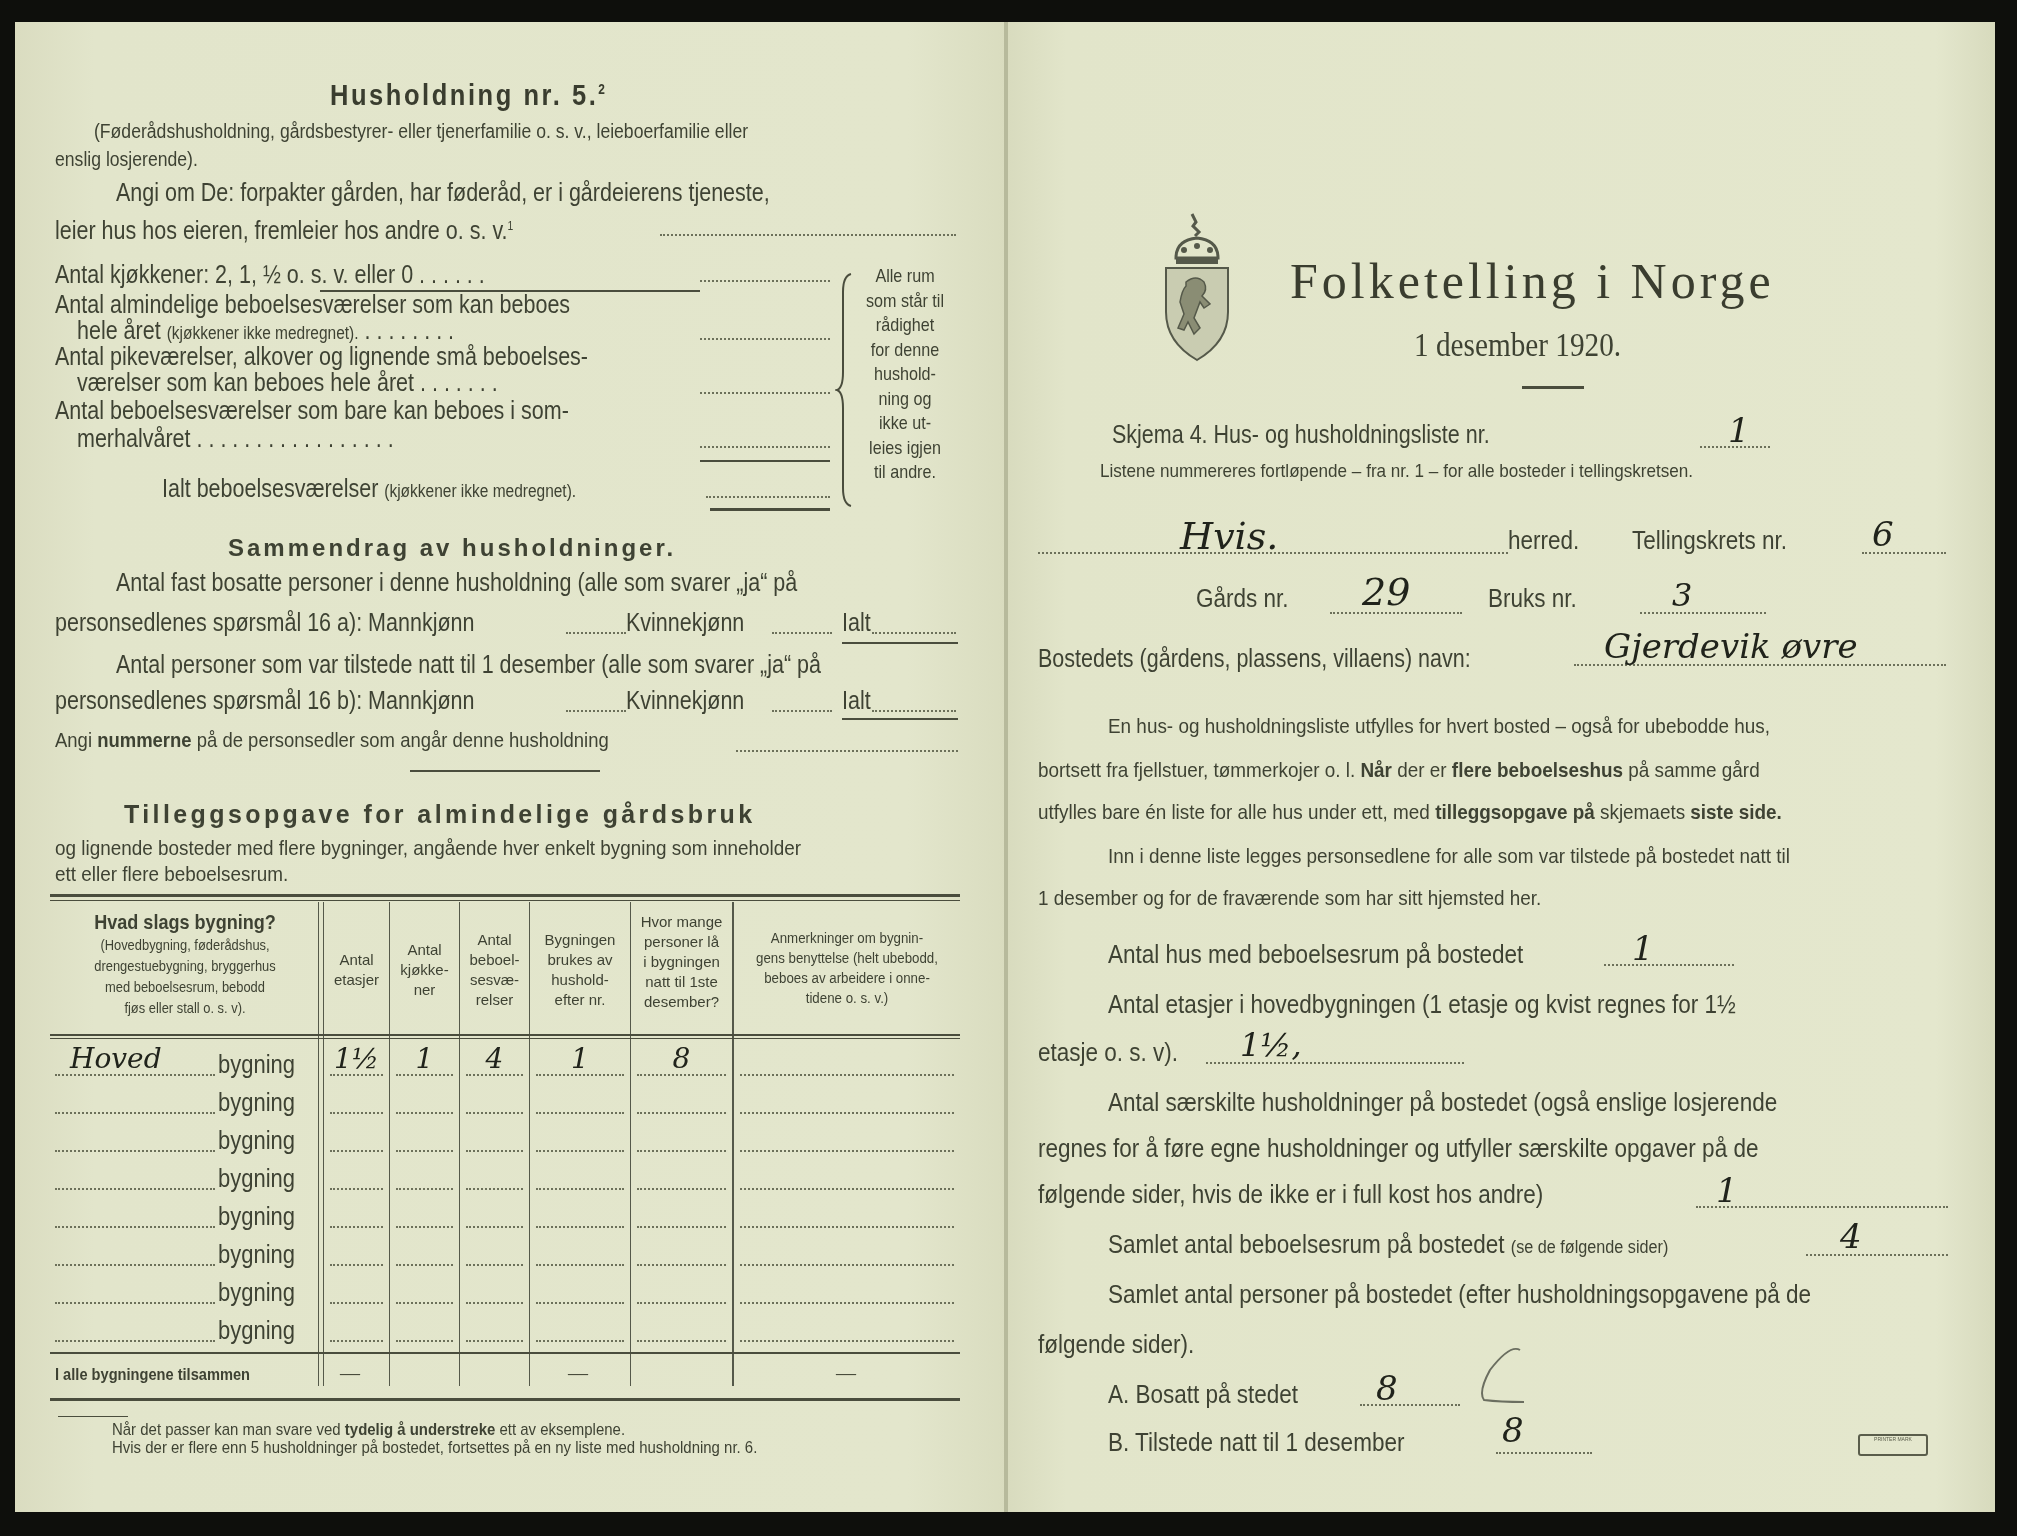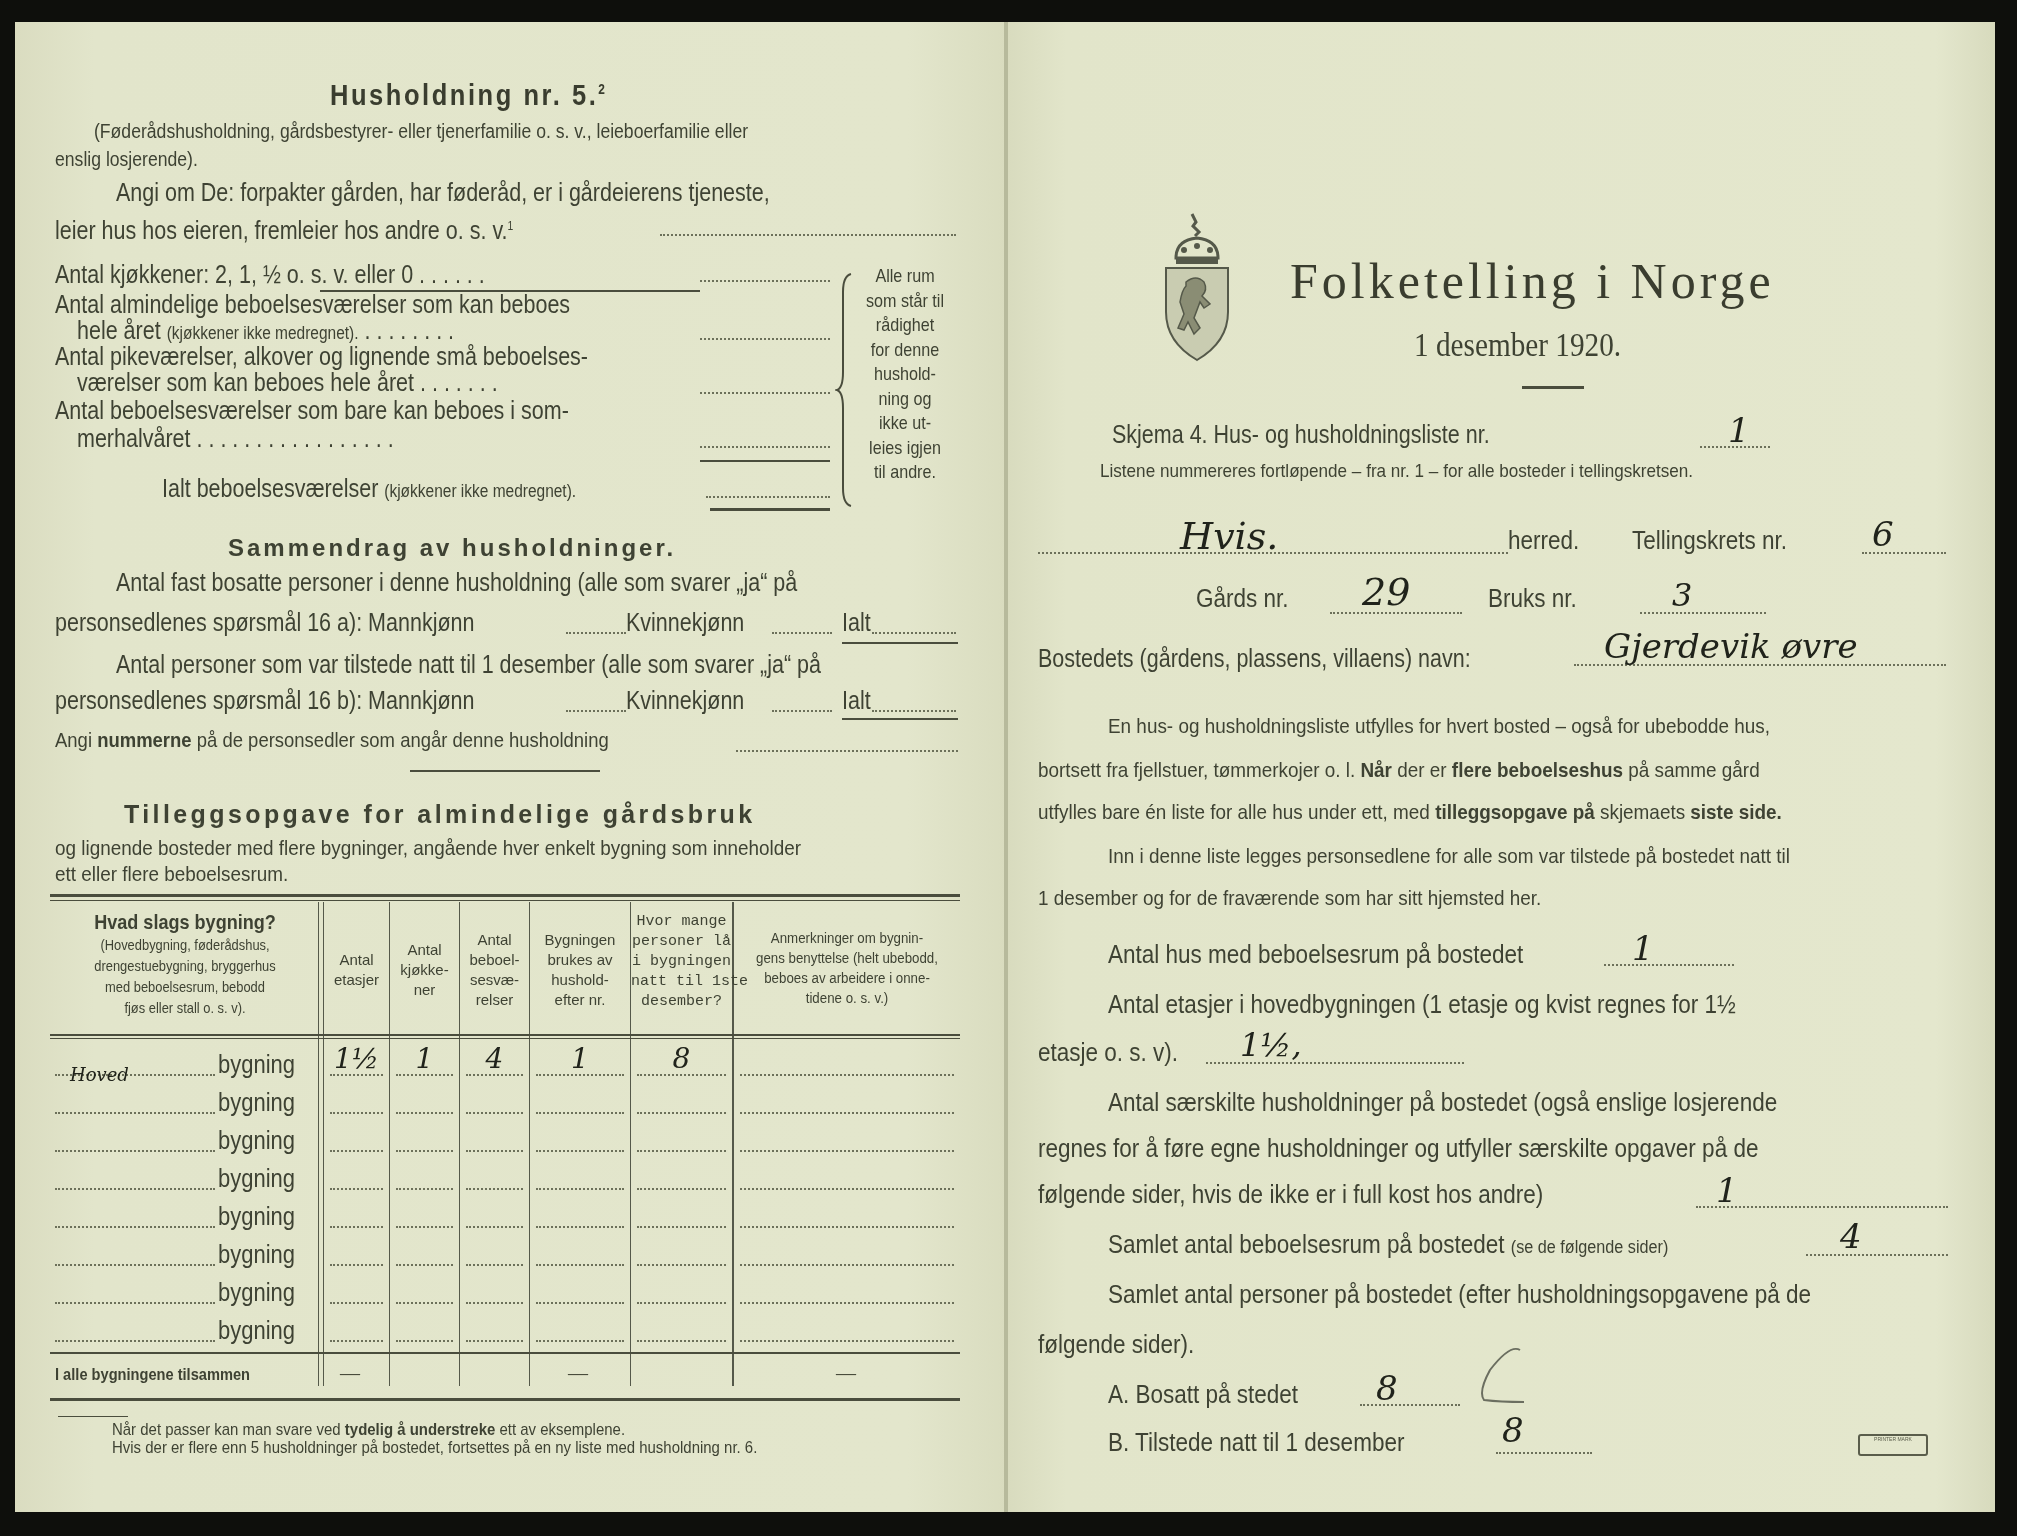--- a/index.html
+++ b/index.html
@@ -147,40 +147,40 @@
   <div>beboel-</div>
   <div>sesvæ-</div>
   <div>relser</div>
 </div>
 <div class="abs" style="left:530px;top:930px;width:100px;text-align:center;font-family:'Liberation Sans',sans-serif;font-size:15px;line-height:20px;">
   <div>Bygningen</div>
   <div>brukes av</div>
   <div>hushold-</div>
   <div>efter nr.</div>
 </div>
-<div class="abs" style="left:631px;top:912px;width:101px;text-align:center;font-family:Liberation Mono, monospace;font-size:15px;line-height:20px;">
+<div class="abs" style="left:631px;top:912px;width:101px;text-align:center;font-family:Liberation Sans, sans-serif;font-size:15px;line-height:20px;">
   <div>Hvor mange</div>
   <div>personer lå</div>
   <div>i bygningen</div>
   <div>natt til 1ste</div>
   <div>desember?</div>
 </div>
 <div class="abs" style="left:734px;top:928px;width:226px;text-align:center;font-family:'Liberation Sans',sans-serif;font-size:14px;line-height:20px;transform:scaleX(0.95);transform-origin:center top;">
   <div>Anmerkninger om bygnin-</div>
   <div>gens benyttelse (helt ubebodd,</div>
   <div>beboes av arbeidere i onne-</div>
   <div>tidene o. s. v.)</div>
 </div>
 
 <div class="rule" style="left:50px;top:1034px;width:910px;height:2px;"></div>
 <div class="rule" style="left:50px;top:1038px;width:910px;height:1px;"></div>
 
 <div id="rows">
     <div class="dots" style="left: 55px; top: 1074px; width: 160px;"></div>
-    <div class="abs hw" style="left: 70px; top: 1064px; font-size: 18px;">Hoved</div>
+    <div class="abs hw" style="left: 70px; top: 1042px; font-size: 28px;">Hoved</div>
     <div class="abs cond" style="left: 218px; top: 1050px; font-size: 25px; transform: scaleX(0.88);">bygning</div>
     <div class="dots" style="left: 330px; top: 1074px; width: 53px;"></div>
     <div class="abs hw" style="left: 324px; top: 1042px; width: 65px; text-align: center; font-size: 28px;">1½</div>
     <div class="dots" style="left: 396px; top: 1074px; width: 57px;"></div>
     <div class="abs hw" style="left: 390px; top: 1042px; width: 69px; text-align: center; font-size: 28px;">1</div>
     <div class="dots" style="left: 466px; top: 1074px; width: 57px;"></div>
     <div class="abs hw" style="left: 460px; top: 1042px; width: 69px; text-align: center; font-size: 28px;">4</div>
     <div class="dots" style="left: 536px; top: 1074px; width: 88px;"></div>
     <div class="abs hw" style="left: 530px; top: 1042px; width: 100px; text-align: center; font-size: 28px;">1</div>
     <div class="dots" style="left: 637px; top: 1074px; width: 89px;"></div>

